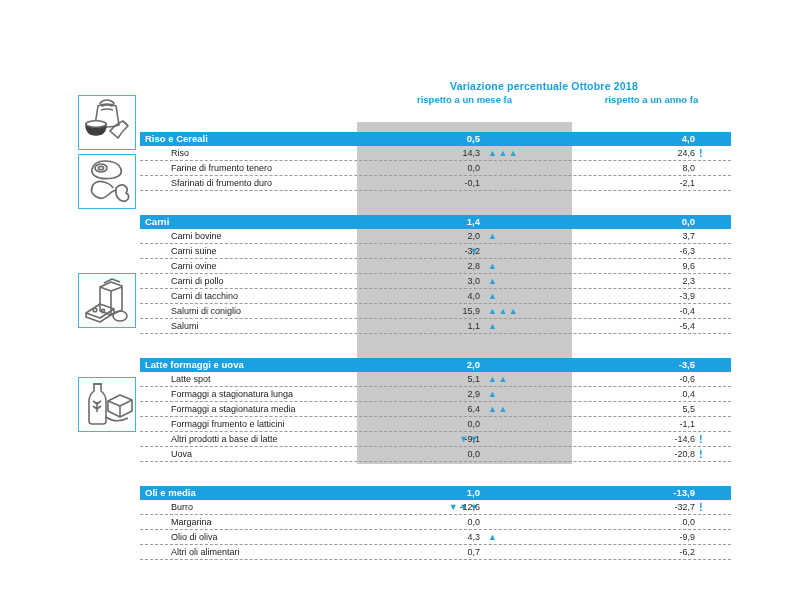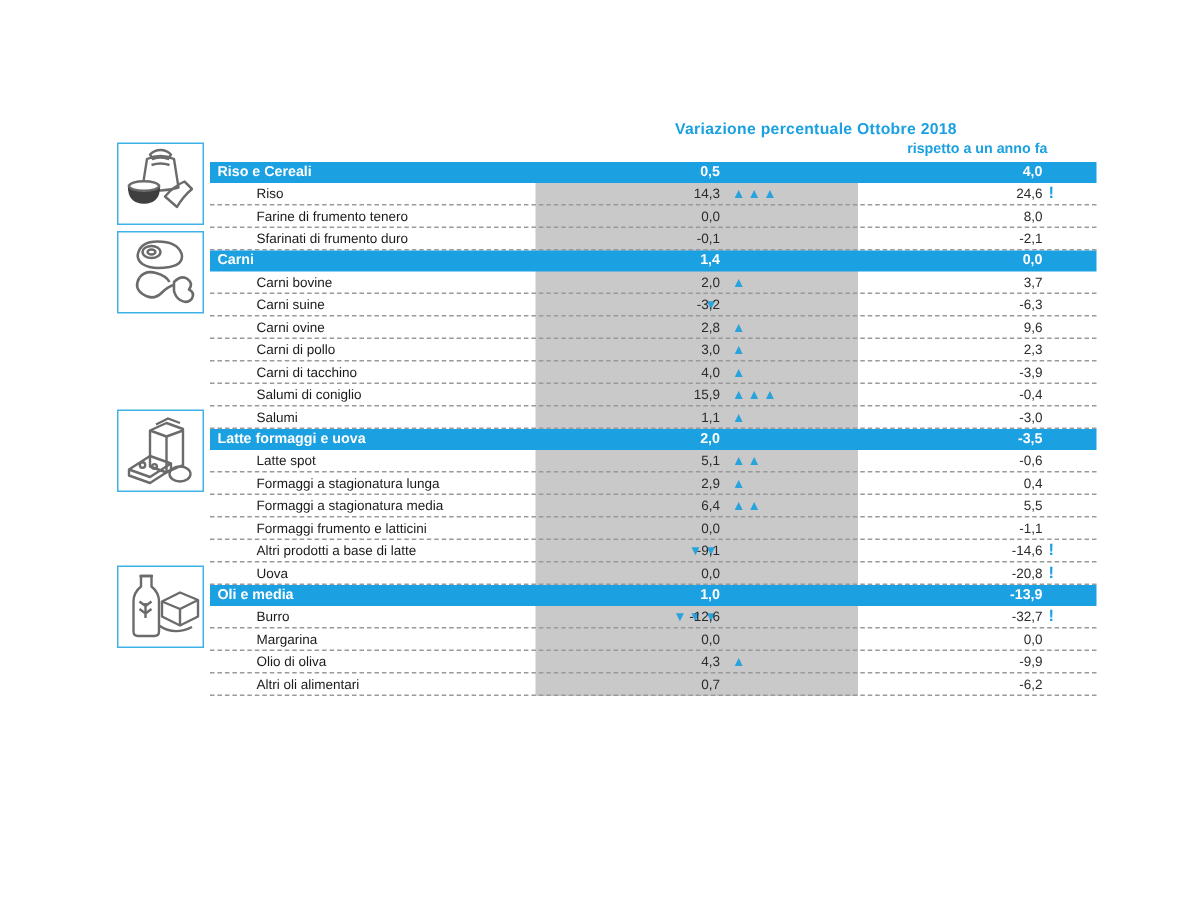--- a/index.html
+++ b/index.html
@@ -61,20 +61,21 @@
     width: 591px;
   }
 
   .grp-row {
     position: relative;
     height: 14px;
     background: #1BA0E1;
     color: #ffffff;
     font-size: 9.5px;
     font-weight: bold;
+    margin-top: 24px;
   }
   .grp-row .label {
     position: absolute;
     left: 5px;
     top: 1px;
     white-space: nowrap;
   }
 
   .item-row {
     position: relative;
@@ -141,20 +142,21 @@
   .tri { font-size: 9px; }
 </style>
 </head>
 <body>
 
 <div id="root">
 
   <div class="gray-band" id="grayBand" style="top: 122px; height: 342px;"></div>
 
   <div class="hdr-title">Variazione percentuale Ottobre 2018</div>
+  <div class="hdr-sub m1">rispetto a un mese fa</div>
   <div class="hdr-sub y1">rispetto a un anno fa</div>
 
   <div id="table">
       <div class="grp-row">
         <span class="label">Riso e Cereali</span>
         <span class="num month">0,5</span>
         <span class="num year">4,0</span>
       </div>
       <div class="item-row">
         <span class="label">Riso</span>
@@ -211,21 +213,21 @@
       <div class="item-row">
         <span class="label">Salumi di coniglio</span>
         <span class="num month">15,9</span>
         <span class="arrows up tri">▲▲▲</span>
         <span class="num year">-0,4</span>
       </div>
       <div class="item-row">
         <span class="label">Salumi</span>
         <span class="num month">1,1</span>
         <span class="arrows up tri">▲</span>
-        <span class="num year">-3,0</span>
+        <span class="num year">-5,4</span>
       </div>
       <div class="grp-row">
         <span class="label">Latte formaggi e uova</span>
         <span class="num month">2,0</span>
         <span class="num year">-3,5</span>
       </div>
       <div class="item-row">
         <span class="label">Latte spot</span>
         <span class="num month">5,1</span>
         <span class="arrows up tri">▲▲</span>

